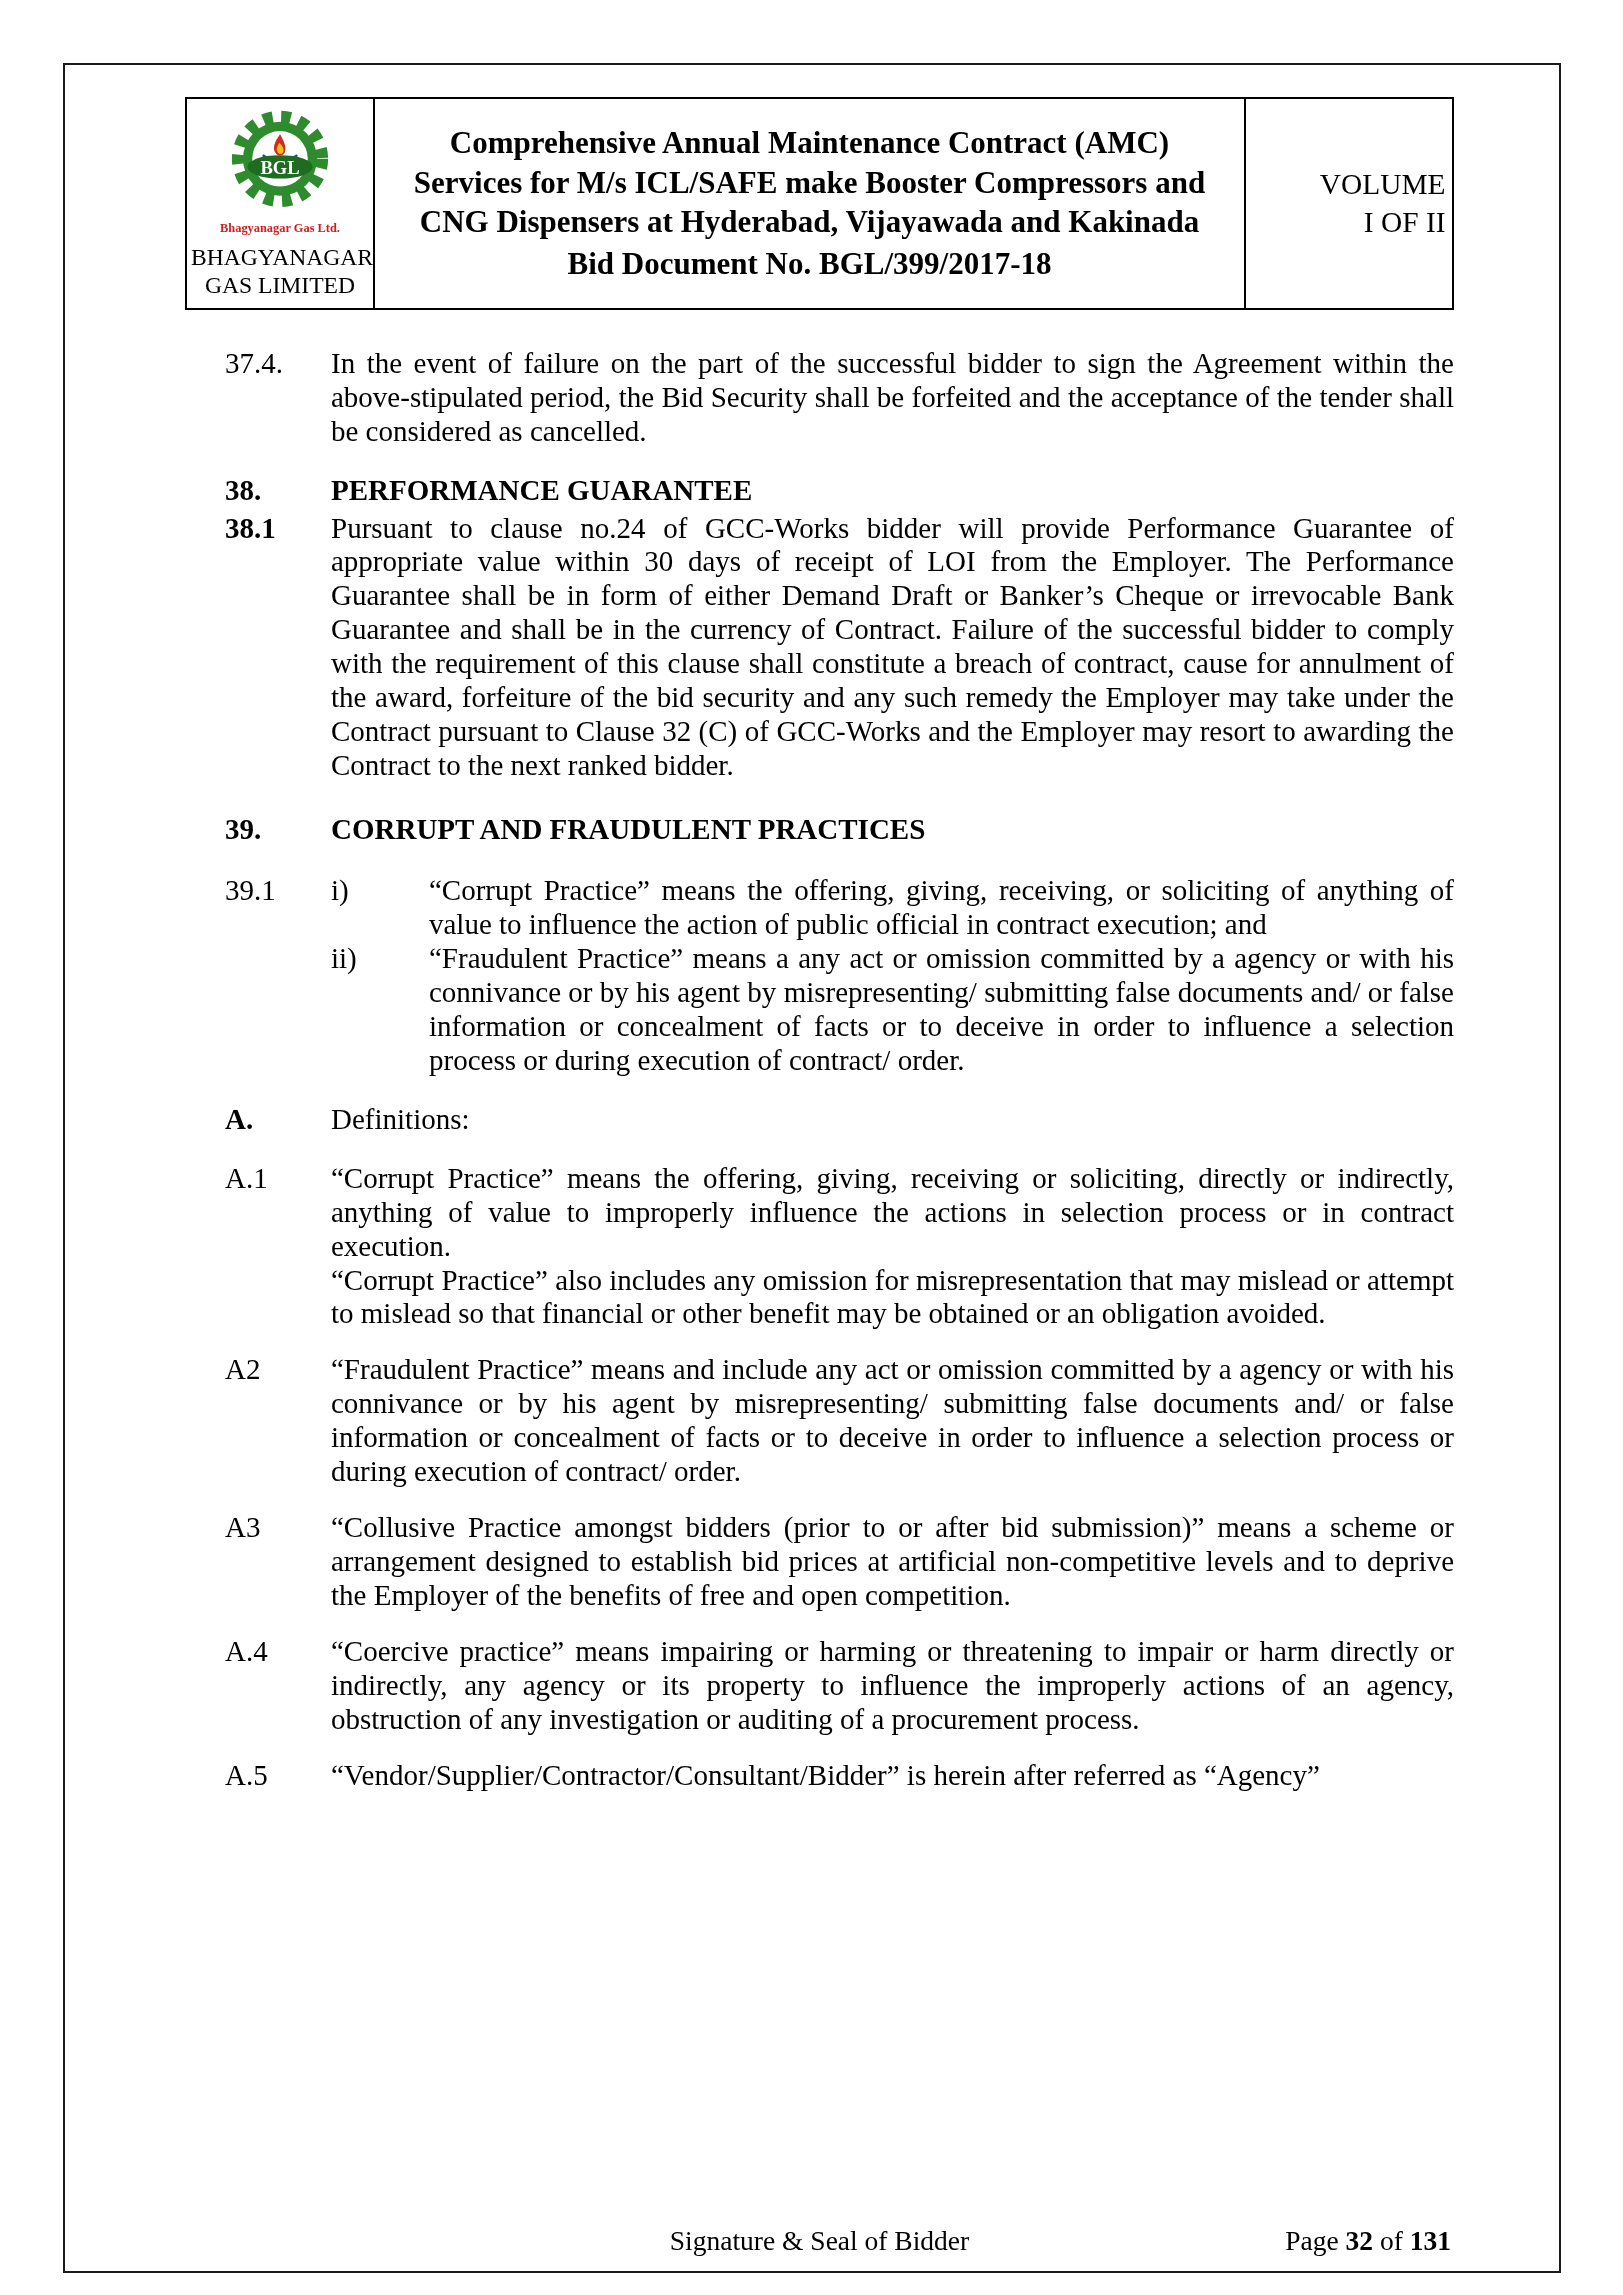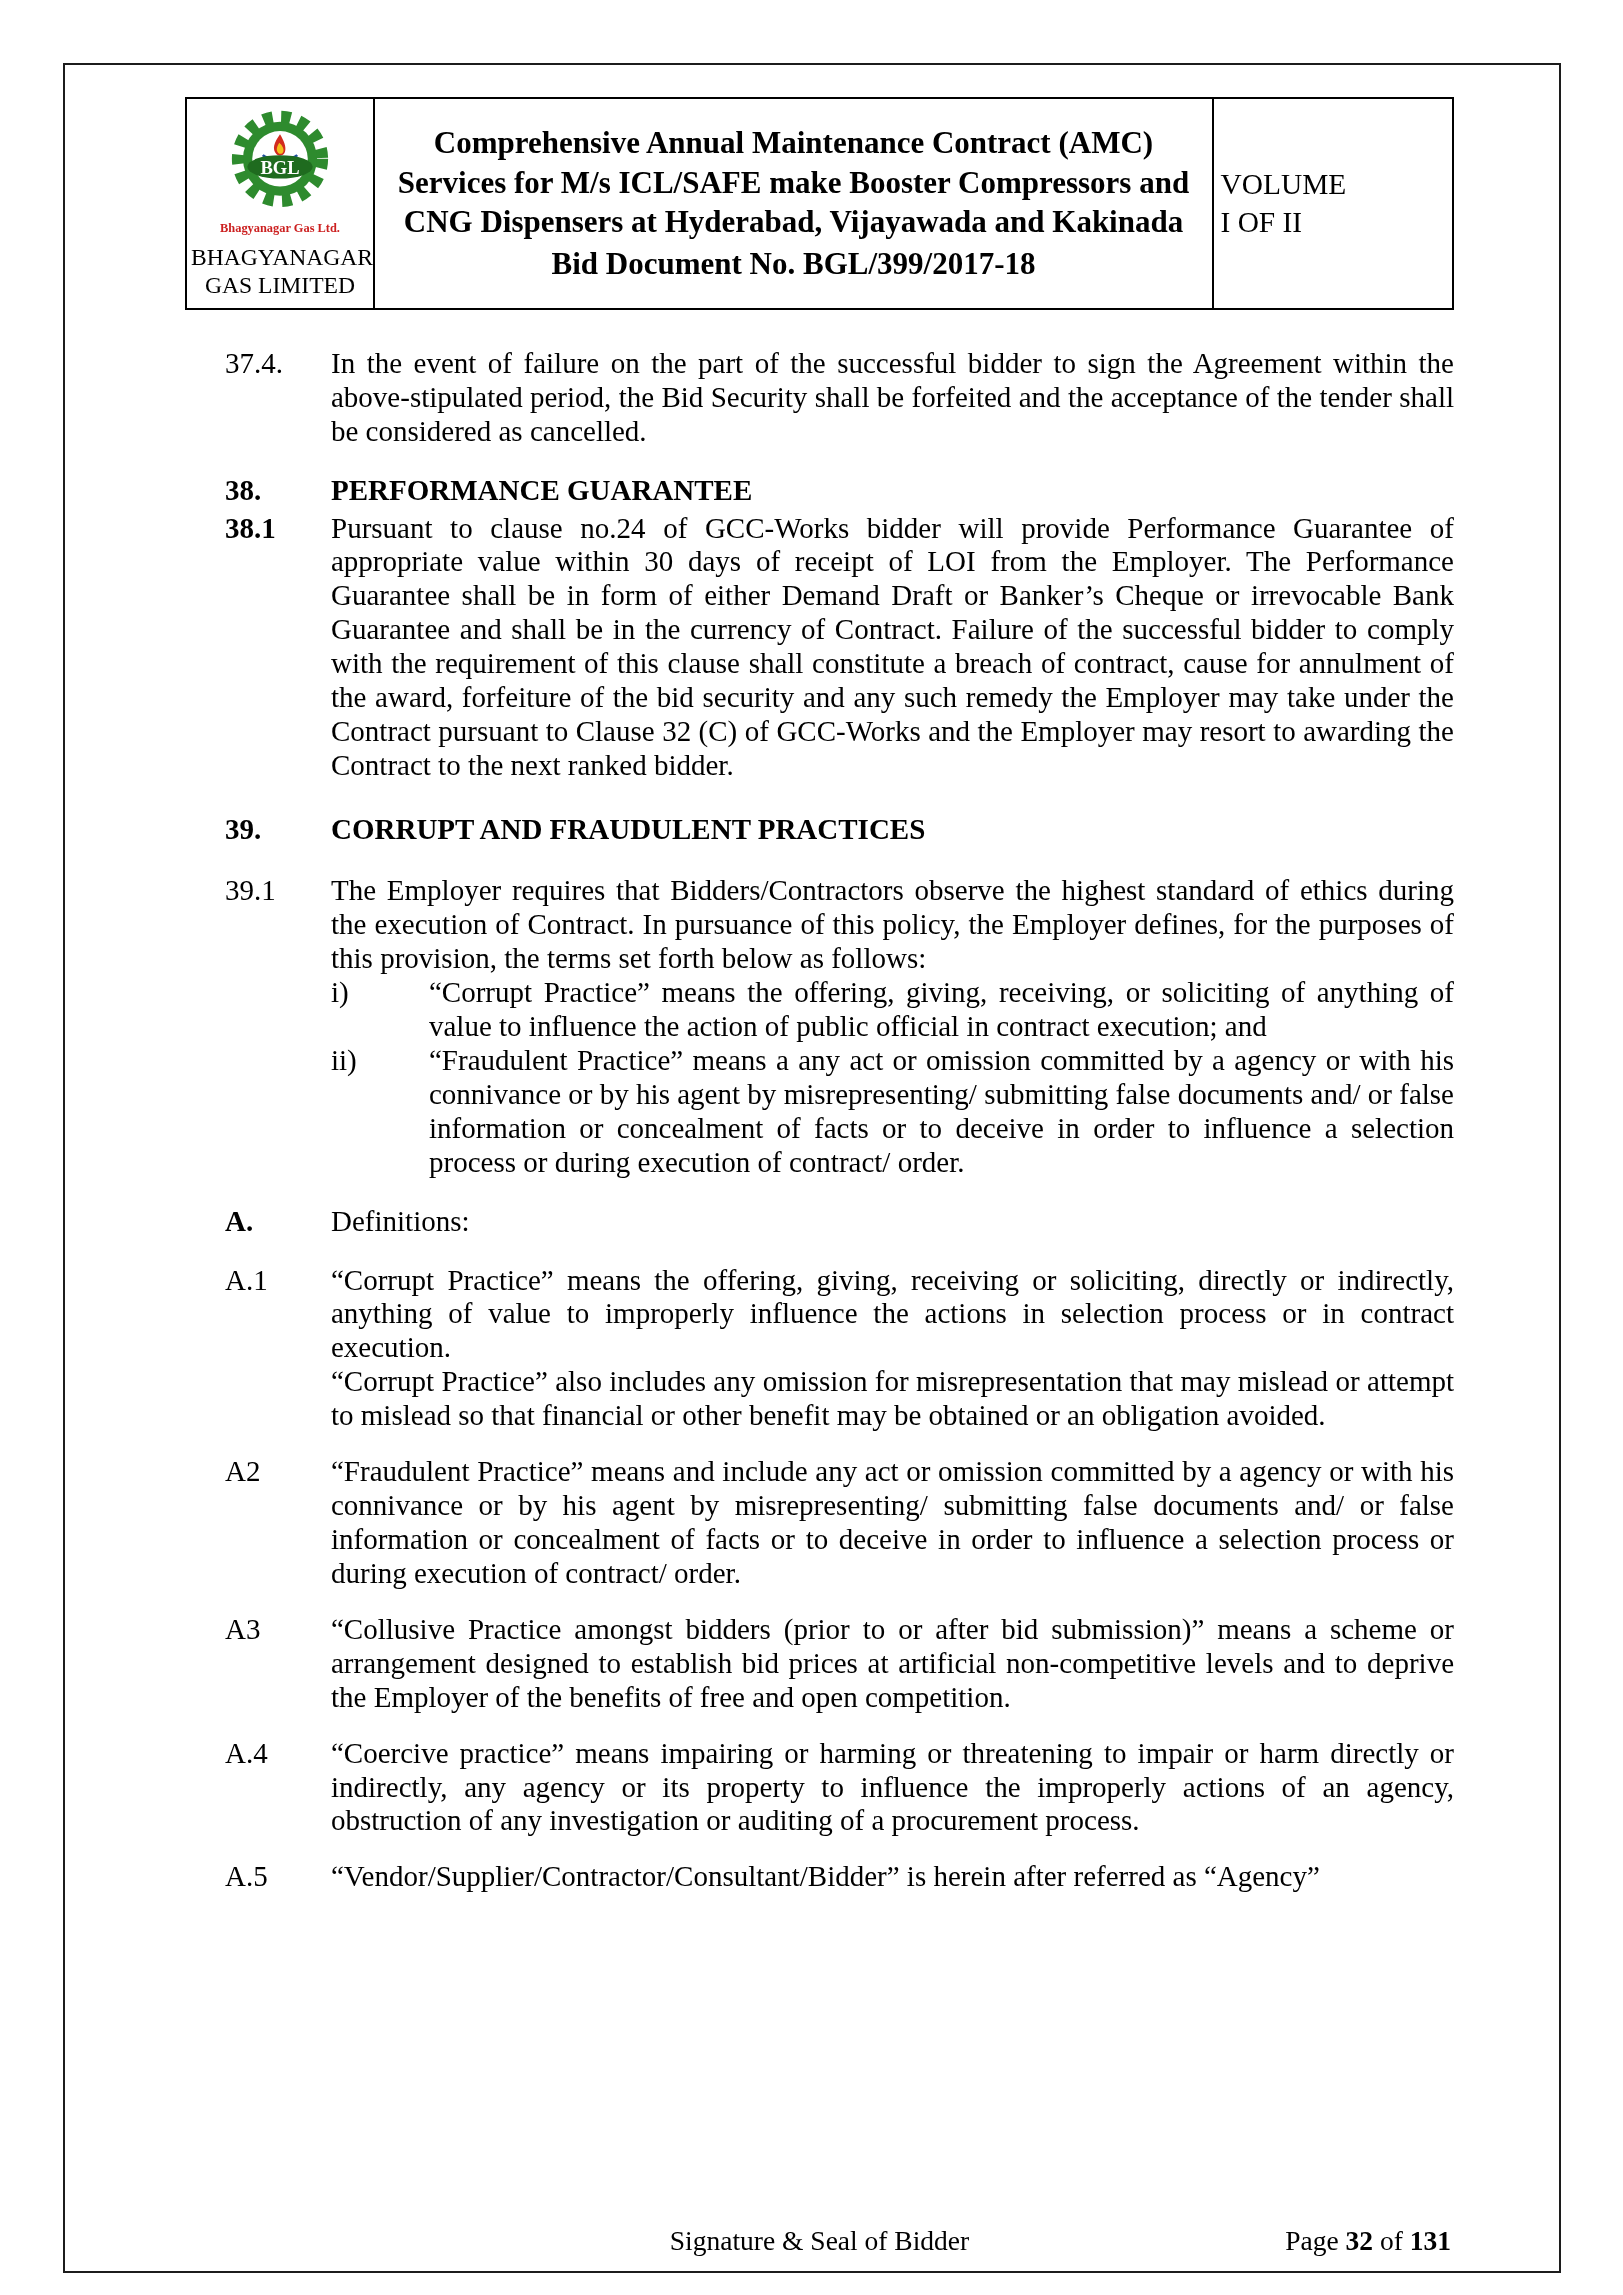--- a/index.html
+++ b/index.html
@@ -13,21 +13,21 @@
     position:absolute; left:63px; top:63px; width:1498px; height:2210px;
     border:2px solid #1c1c1c;
   }
   .content { position:absolute; left:185px; top:97px; width:1269px; }
 
   
   .header-table { width:100%; border-collapse:collapse; table-layout:fixed; }
   .header-table td { border:2px solid #000; vertical-align:middle; background:#fff; }
   td.logo-cell { width:188px; text-align:center; padding:7.9px 3.9px; }
   td.title-cell { text-align:center; font-weight:bold; font-size:31px; line-height:1.27; padding:10.5px 17px; }
-  td.volume-cell { width:240px; text-align:left; font-size:29.4px; line-height:1.3; padding:6.5px; }
+  td.volume-cell { width:208px; text-align:right; font-size:29.4px; line-height:1.3; padding:6.5px; }
   .doc-no { margin-top:2.6px; }
   .logo-subtext { font-size:12.4px; color:#cc2020; margin-top:-3.9px; font-weight:bold; }
   .org-name { font-size:23.6px; line-height:1.22; margin-top:6.5px; }
 
   
   .doc-body { margin-top:37px; font-size:29px; line-height:1.17; }
   .clause { display:flex; margin-bottom:22px; }
   .clause .num { width:106px; flex:0 0 106px;margin-left:40px; }
   .clause .num.bold { font-weight:bold; }
   .clause .txt { flex:1; text-align:justify; }
@@ -107,21 +107,20 @@
       </div>
 
       <div class="clause heading m-after-h39">
         <div class="num bold">39.</div>
         <div class="txt">CORRUPT AND FRAUDULENT PRACTICES</div>
       </div>
 
       <div class="clause m-after-391">
         <div class="num">39.1</div>
         <div class="txt">
-          <div>The Employer requires that Bidders/Contractors observe the highest standard of ethics during the execution of Contract. In pursuance of this policy, the Employer defines, for the purposes of this provision, the terms set forth below as follows:</div>
           <div class="subclause">
             <div class="subnum">i)</div>
             <div class="subtxt">“Corrupt Practice” means the offering, giving, receiving, or soliciting of anything of value to influence the action of public official in contract execution; and</div>
           </div>
           <div class="subclause">
             <div class="subnum">ii)</div>
             <div class="subtxt">“Fraudulent Practice” means a any act or omission committed by a agency or with his connivance or by his agent by misrepresenting/ submitting false documents and/ or false information or concealment of facts or to deceive in order to influence a selection process or during execution of contract/ order.</div>
           </div>
         </div>
       </div>

